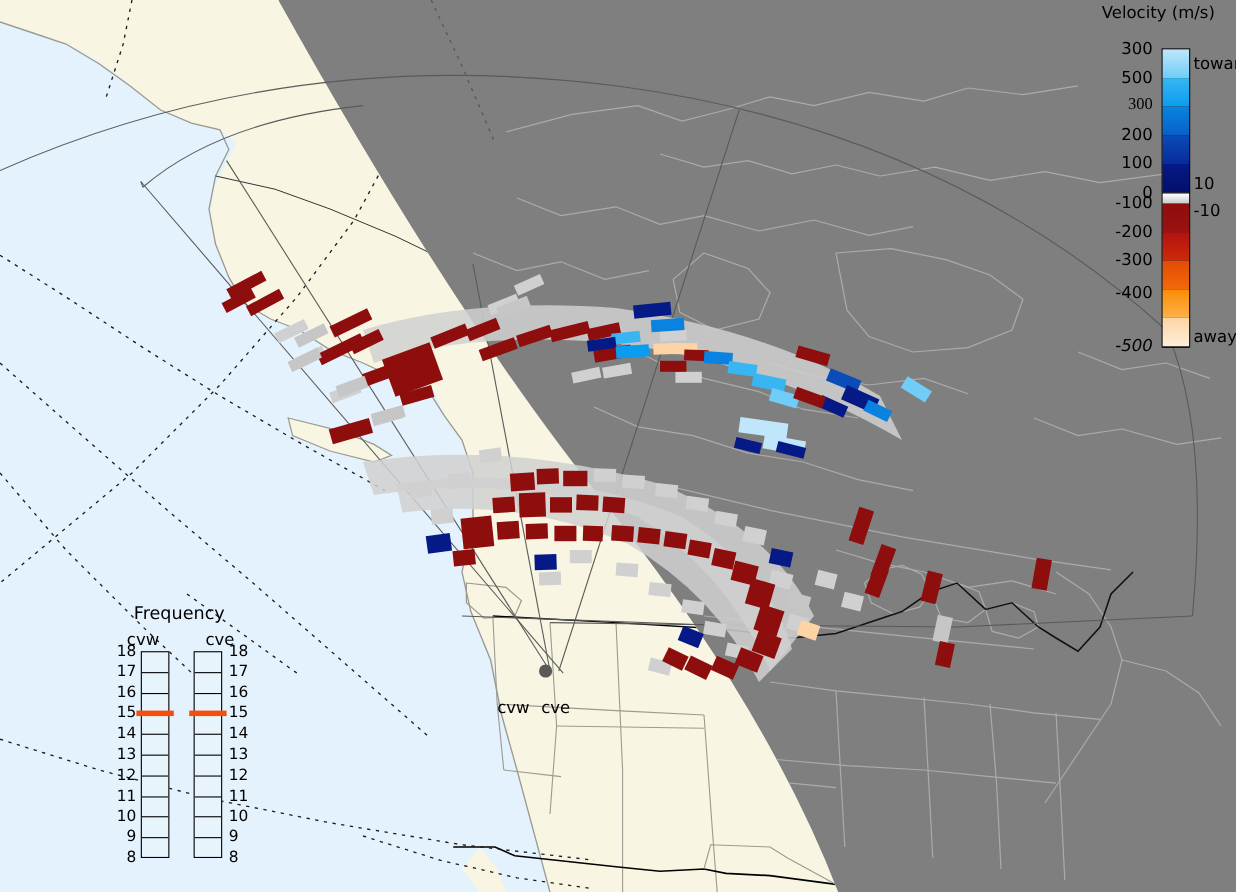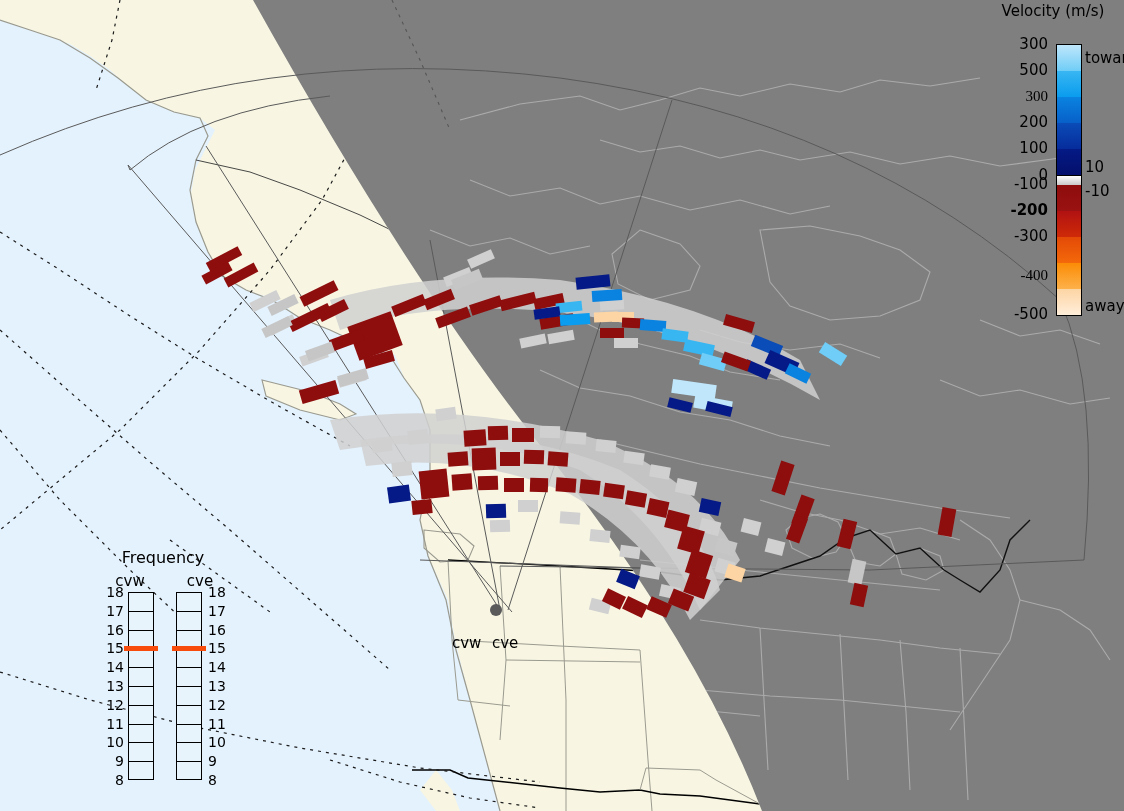--- a/index.html
+++ b/index.html
@@ -341,24 +341,24 @@
   <div id="colorbar-panel">
     <div id="cb-title">Velocity (m/s)</div>
     <div id="cb-ticks">
         <div class="cb-tick" style="top: 0px;">300</div>
         <div class="cb-tick" style="top: 26.1px;">500</div>
         <div class="cb-tick" style="top: 52.2px; font-family: Liberation Serif, serif;">300</div>
         <div class="cb-tick" style="top: 78.3px;">200</div>
         <div class="cb-tick" style="top: 104.4px;">100</div>
         <div class="cb-tick" style="top: 130.5px;">0</div>
         <div class="cb-tick" style="top: 139.5px;">-100</div>
-        <div class="cb-tick" style="top: 165.6px; font-weight: bold;">-200</div>
+        <div class="cb-tick" style="top: 165.6px;">-200</div>
         <div class="cb-tick" style="top: 191.7px;">-300</div>
-        <div class="cb-tick" style="top: 231px; font-family: Liberation Serif, serif;">-400</div>
-        <div class="cb-tick" style="top: 270px;">-500</div>
+        <div class="cb-tick" style="top: 222px;">-400</div>
+        <div class="cb-tick" style="top: 270px; font-style: italic;">-500</div>
       </div>
     <div id="cb-bar">
         <div class="cb-band" style="top: 0px; height: 26.1px; background: linear-gradient(rgb(191, 230, 251), rgb(111, 205, 247)); border-bottom: 1px solid rgb(0, 0, 0);"></div>
         <div class="cb-band" style="top: 26.1px; height: 26.1px; background: linear-gradient(rgb(56, 182, 242), rgb(10, 156, 238)); border-bottom: 1px solid rgb(0, 0, 0);"></div>
         <div class="cb-band" style="top: 52.2px; height: 26.1px; background: linear-gradient(rgb(10, 131, 224), rgb(7, 96, 201)); border-bottom: 1px solid rgb(0, 0, 0);"></div>
         <div class="cb-band" style="top: 78.3px; height: 26.1px; background: linear-gradient(rgb(10, 76, 184), rgb(6, 44, 155)); border-bottom: 1px solid rgb(0, 0, 0);"></div>
         <div class="cb-band" style="top: 104.4px; height: 26.1px; background: linear-gradient(rgb(5, 26, 134), rgb(3, 15, 107)); border-bottom: 1px solid rgb(0, 0, 0);"></div>
         <div class="cb-band" style="top: 130.5px; height: 9px; background: linear-gradient(rgb(255, 255, 255), rgb(201, 201, 201));"></div>
         <div class="cb-band" style="top: 139.5px; height: 26.1px; background: linear-gradient(rgb(142, 13, 13), rgb(155, 18, 18)); border-bottom: 1px solid rgb(0, 0, 0);"></div>
         <div class="cb-band" style="top: 165.6px; height: 26.1px; background: linear-gradient(rgb(177, 18, 18), rgb(207, 42, 8)); border-bottom: 1px solid rgb(0, 0, 0);"></div>

